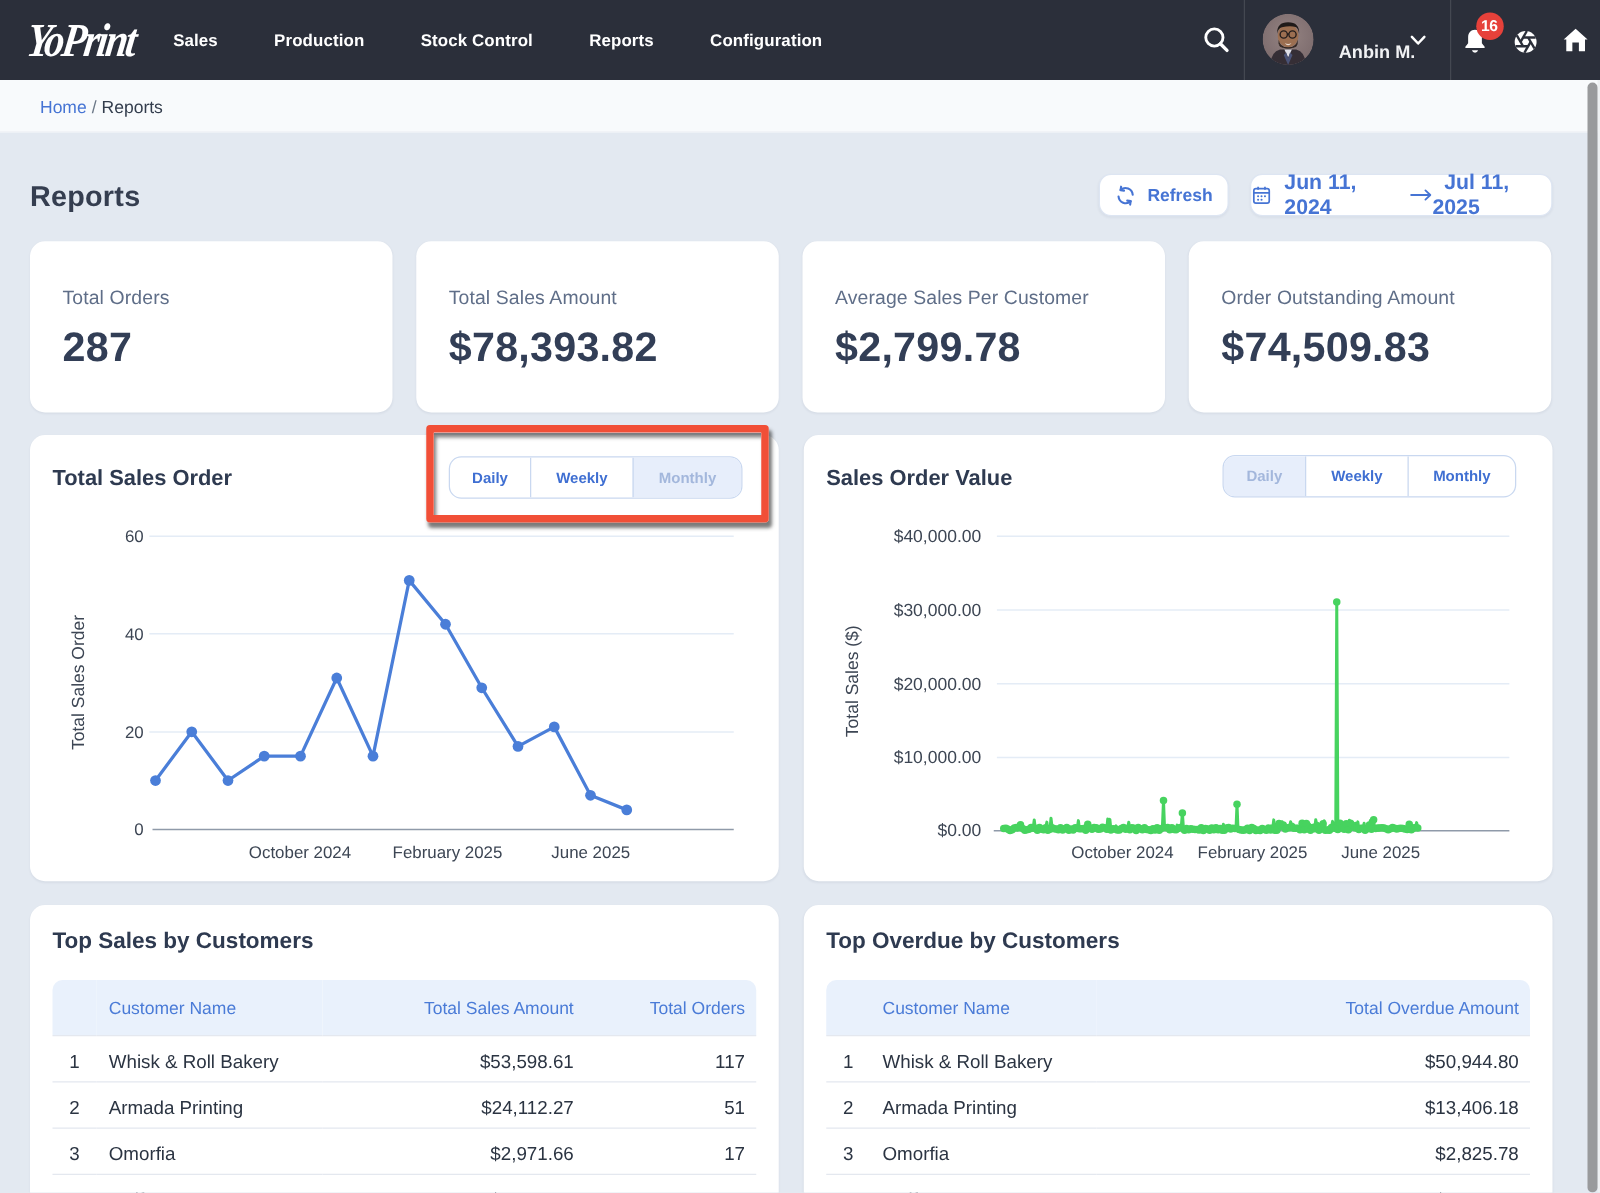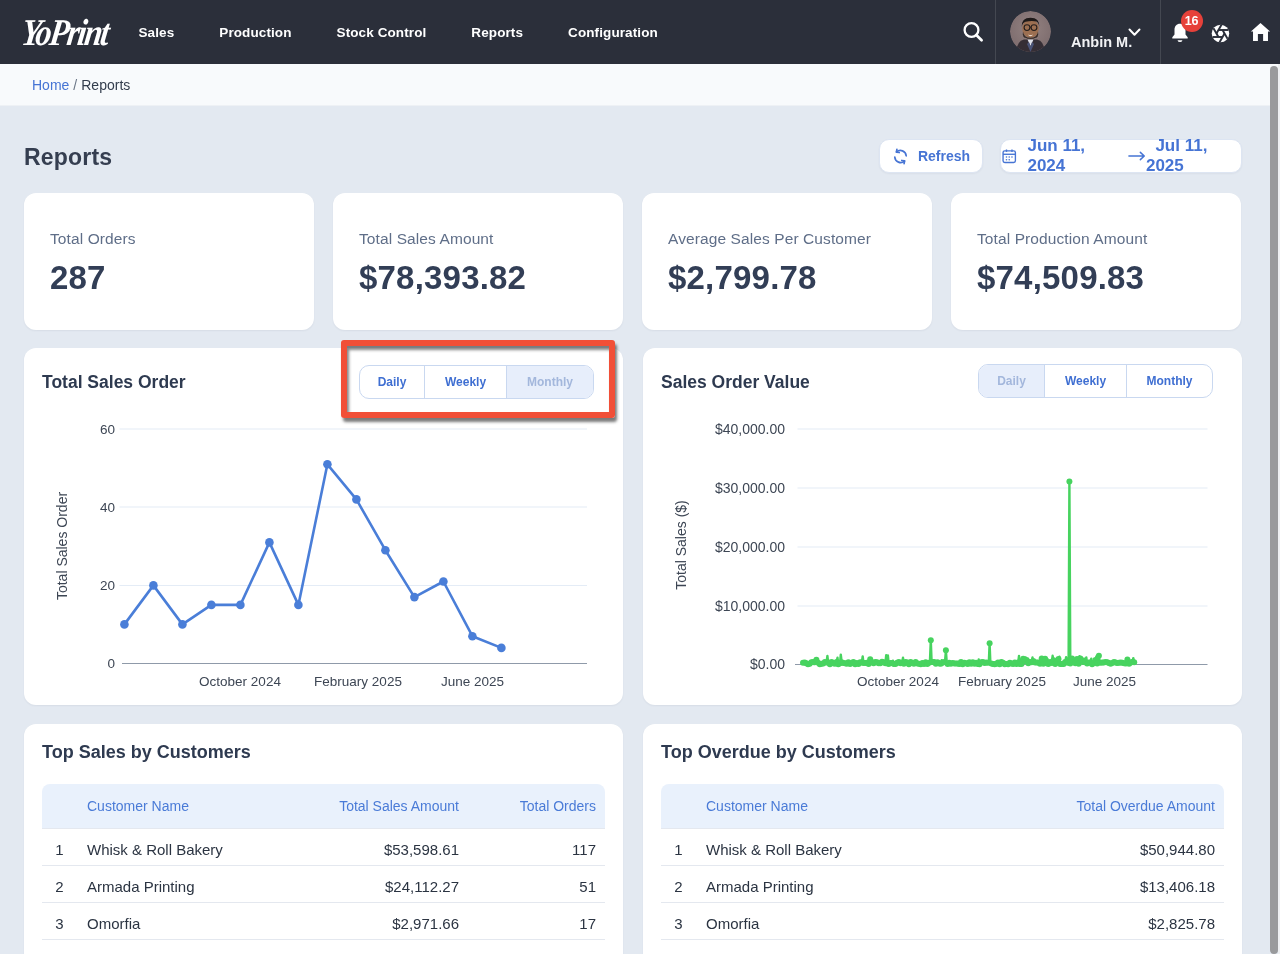--- a/index.html
+++ b/index.html
@@ -167,21 +167,21 @@
     </div>
   <div class="scard">
       <div class="lbl">Total Sales Amount</div>
       <div class="val">$78,393.82</div>
     </div>
   <div class="scard">
       <div class="lbl">Average Sales Per Customer</div>
       <div class="val">$2,799.78</div>
     </div>
   <div class="scard">
-      <div class="lbl">Total Production Amount</div>
+      <div class="lbl">Order Outstanding Amount</div>
       <div class="val">$74,509.83</div>
     </div>
 </div>
 
 <div class="chartcard cc-l">
   <div class="cctitle">Total Sales Order</div>
   <div class="seg seg-l">
       <div style="width:64px">Daily</div>
       <div style="width:82px">Weekly</div>
       <div class="on" style="width:87px">Monthly</div>

